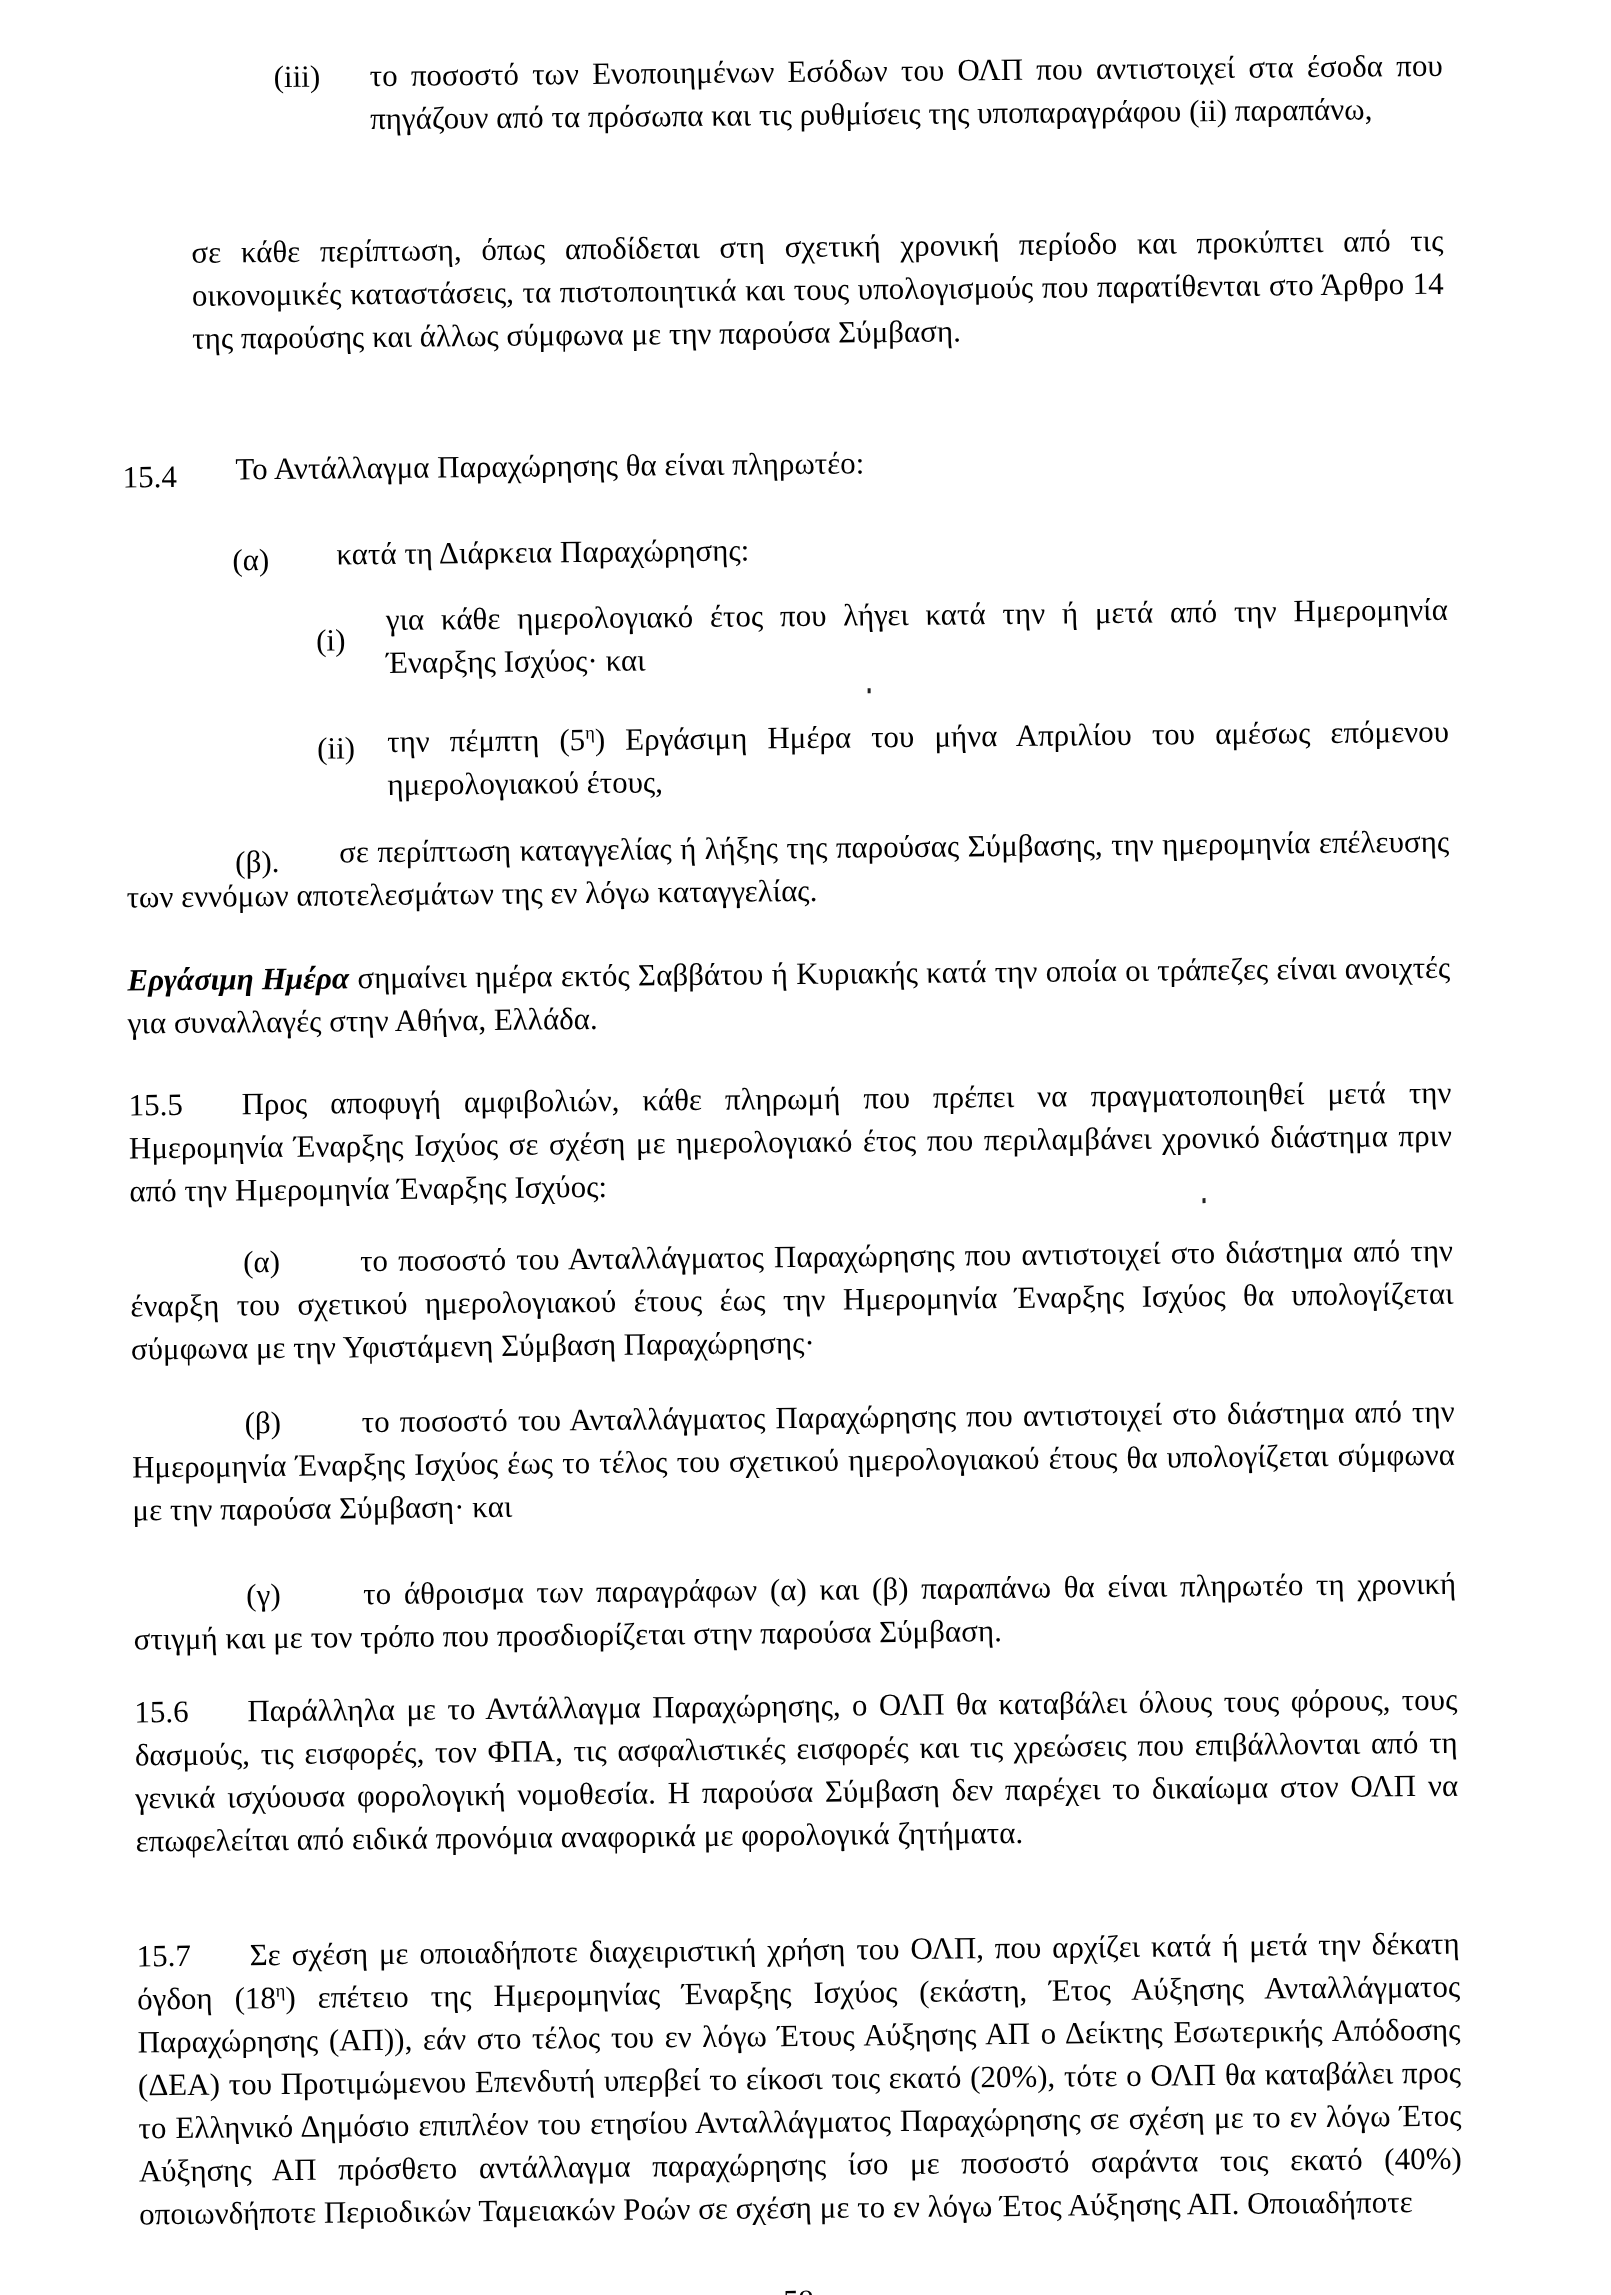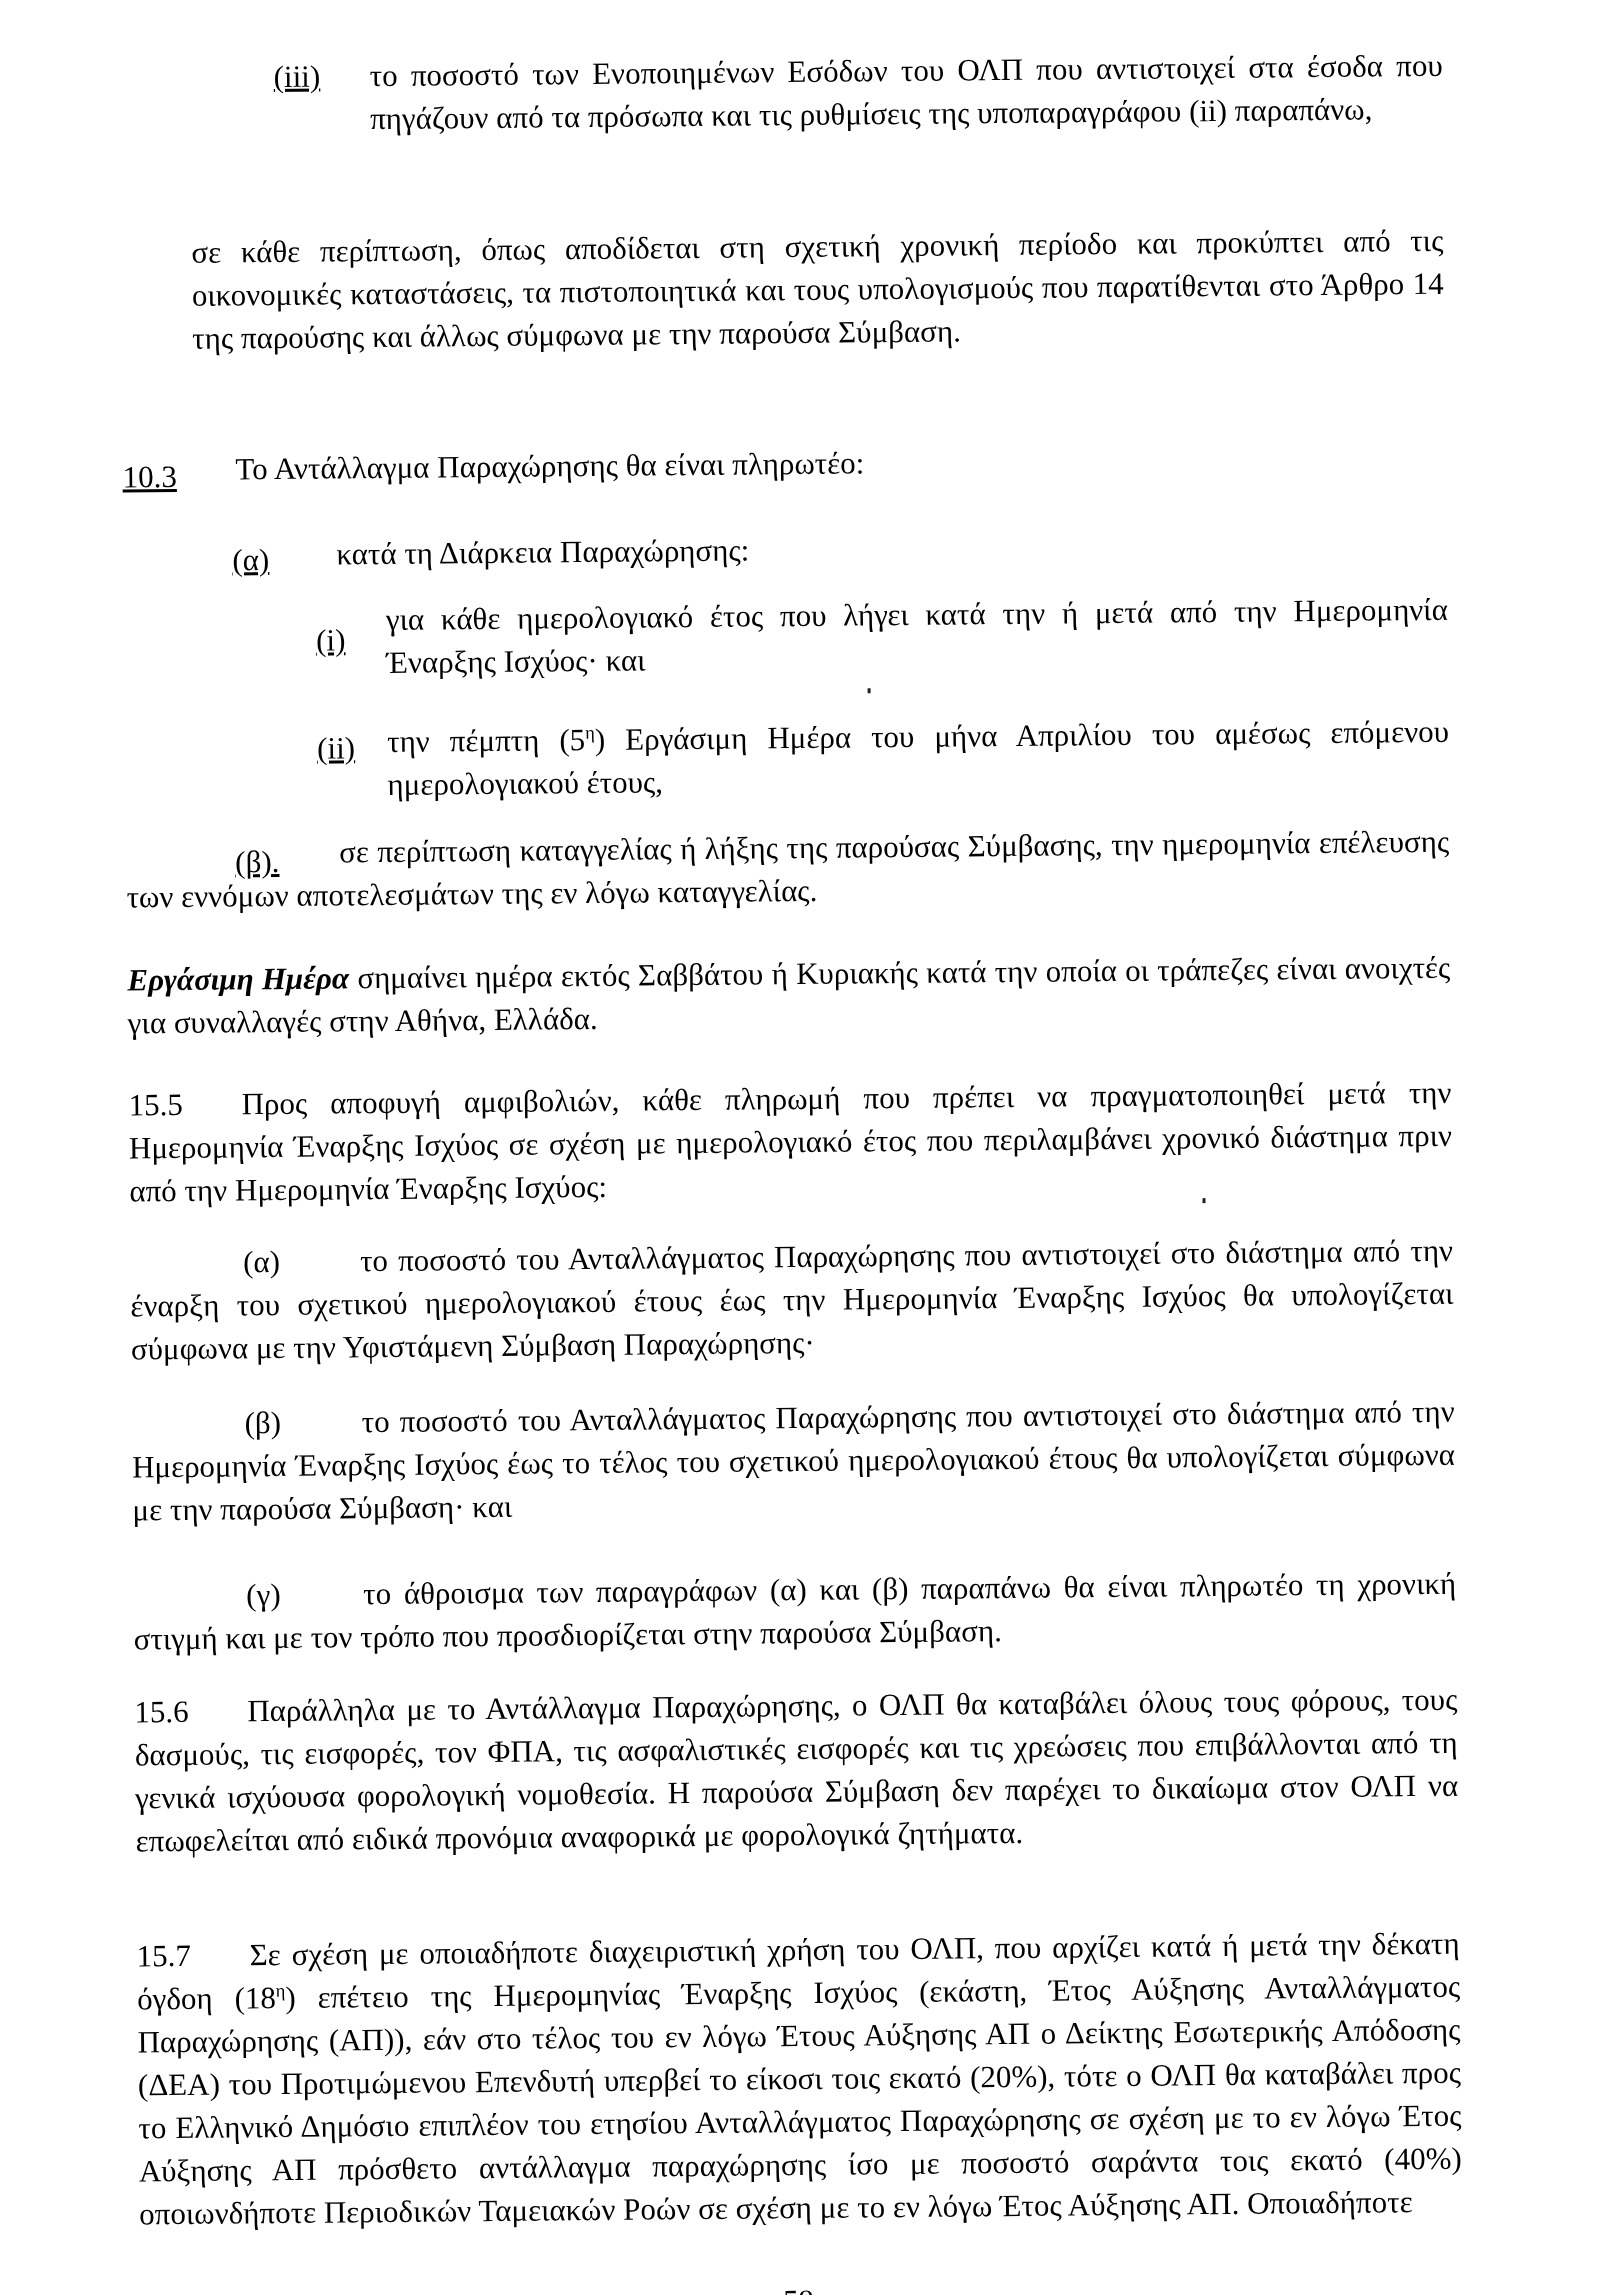--- a/index.html
+++ b/index.html
@@ -4,38 +4,38 @@
 <style>
   html, body { margin: 0; padding: 0; background: #ffffff; }
   body {
     width: 1611px; height: 2295px; overflow: hidden; position: relative;
     font-family: "Liberation Serif", "DejaVu Serif", serif;
     color: #000; font-size: 31px; line-height: 43px;
   }
   .page { position: absolute; left: 0; top: 0; width: 1611px; height: 2295px; transform: rotate(-0.55deg); transform-origin: 801px 1148px; }
   .blk { position: absolute; text-align: justify; }
   .just { text-align: justify; text-align-last: left; }
-  .num { position: absolute; text-decoration: underline; }
+  .num { position: absolute; }
   .it { font-style: italic; font-weight: bold; }
   sup { font-size: 18.4px; line-height: 0; vertical-align: super; }
   .speck { position: absolute; width: 2.5px; height: 5px; background: #222; }
   .pn-clip { position: absolute; left: 772px; top: 2285px; width: 50px; height: 10px; overflow: hidden; }
   .pn-clip span { display: block; font-size: 31px; line-height: 31px; }
 </style>
 </head>
 <body>
 
 <div class="page">
 
   <div class="num" style="left:284px; top:50px;">(iii)</div>
   <div class="blk just" style="left:380px; top:50px; width:1073px;">το ποσοστό των Ενοποιημένων Εσόδων του ΟΛΠ που αντιστοιχεί στα έσοδα που πηγάζουν από τα πρόσωπα και τις ρυθμίσεις της υποπαραγράφου (ii) παραπάνω,</div>
 
   <div class="blk just" style="left:200px; top:225px; width:1252px;">σε κάθε περίπτωση, όπως αποδίδεται στη σχετική χρονική περίοδο και προκύπτει από τις οικονομικές καταστάσεις, τα πιστοποιητικά και τους υπολογισμούς που παρατίθενται στο Άρθρο 14 της παρούσης και άλλως σύμφωνα με την παρούσα Σύμβαση.</div>
 
-  <div class="num" style="left:129px; top:449px;">10.3</div>
+  <div class="num" style="left:129px; top:449px;">15.4</div>
   <div class="blk" style="left:242px; top:442px; width:1210px;">Το Αντάλλαγμα Παραχώρησης θα είναι πληρωτέο:</div>
 
   <div class="num" style="left:238px; top:533px;">(α)</div>
   <div class="blk" style="left:342px; top:528px; width:1110px;">κατά τη Διάρκεια Παραχώρησης:</div>
 
   <div class="num" style="left:321px; top:614px;">(i)</div>
   <div class="blk just" style="left:391px; top:594px; width:1062px;">για κάθε ημερολογιακό έτος που λήγει κατά την ή μετά από την Ημερομηνία Έναρξης Ισχύος· και</div>
 
   <div class="speck" style="left:872px; top:689px;"></div>
 

